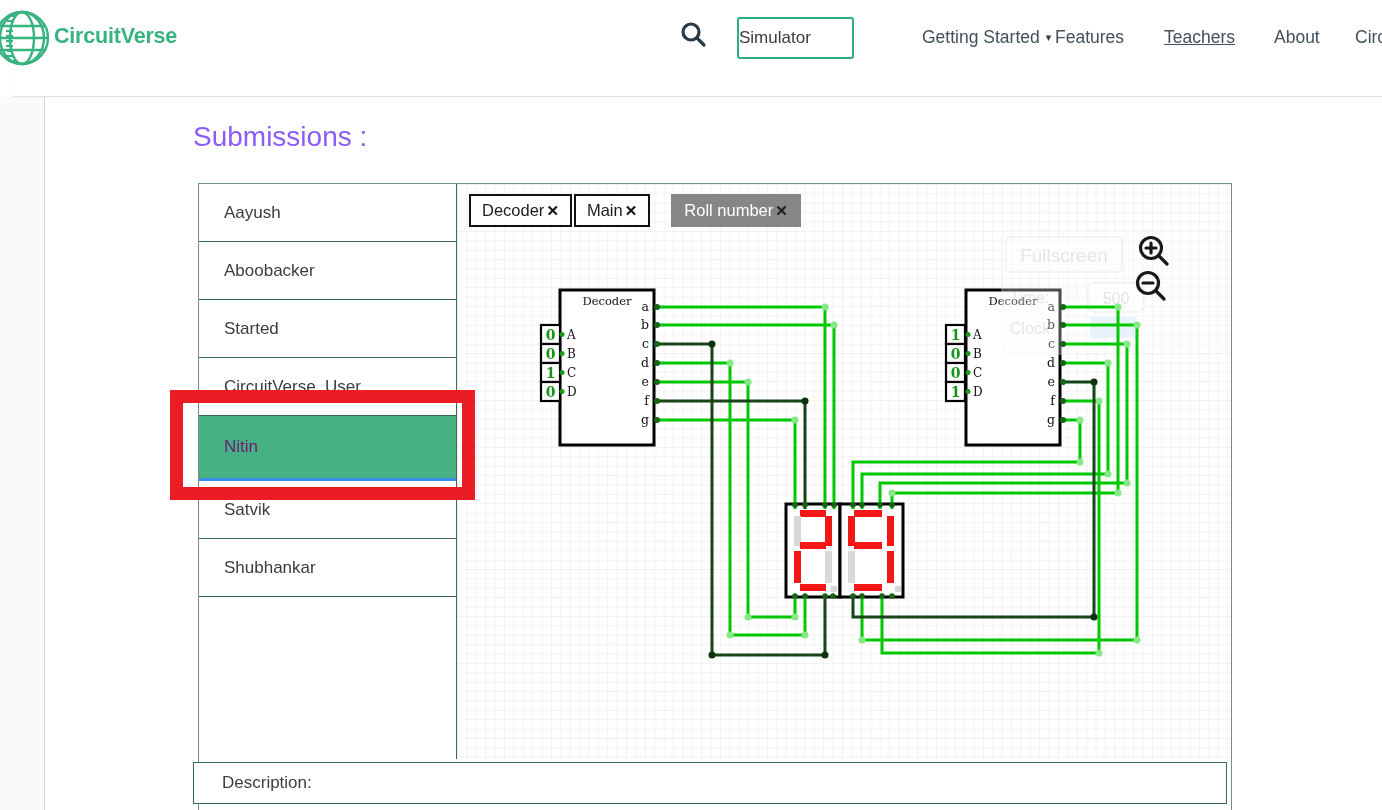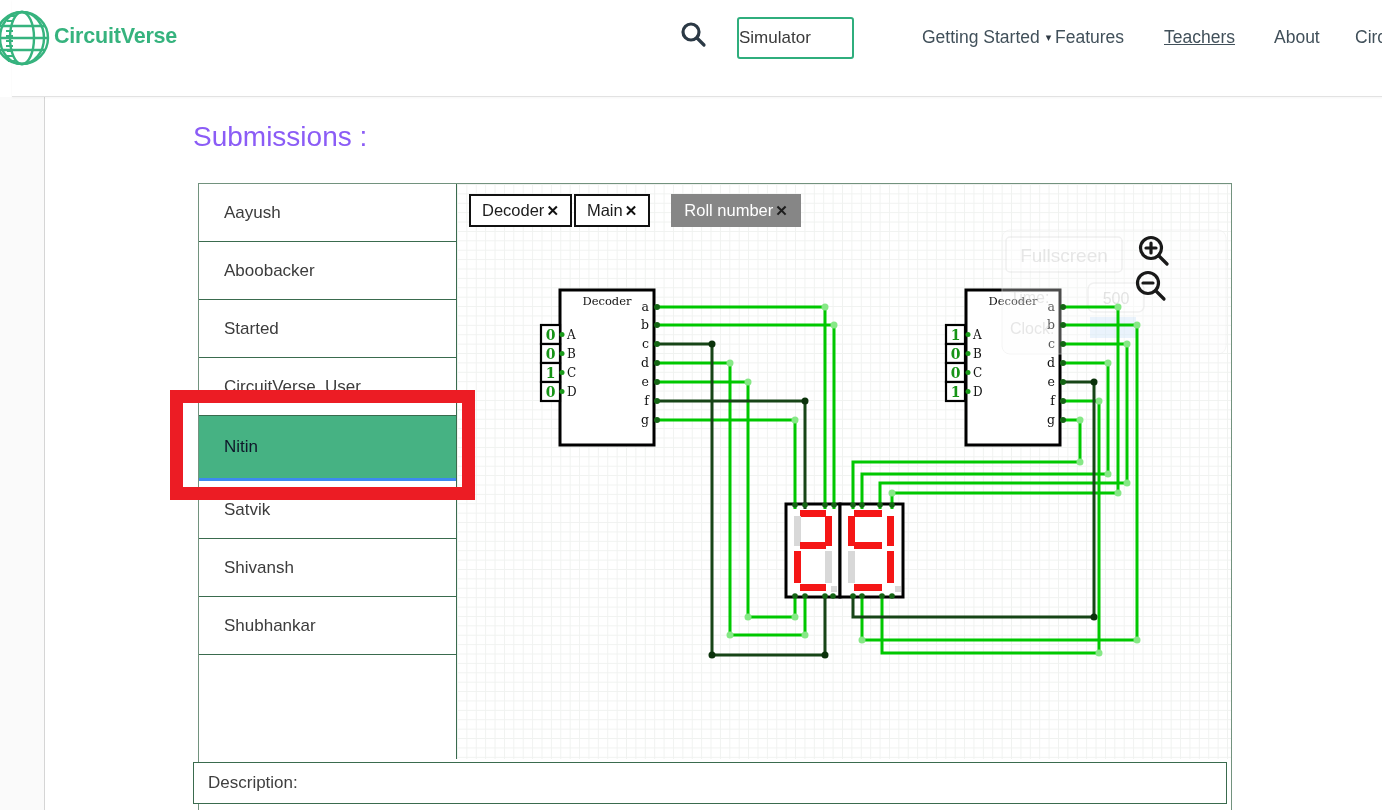--- a/index.html
+++ b/index.html
@@ -31,21 +31,21 @@
     border-right:1px solid #d5d5d5;}
   .page-heading{position:absolute;left:193px;top:121px;font-size:28px;color:#8b5cf6;}
 
   
   .panel{position:absolute;left:198px;top:183px;width:1034px;height:652px;
     border:1px solid var(--outer-border);background:#fff;overflow:hidden;}
   .user-list{position:absolute;left:0;top:0;width:258px;height:575px;background:#fff;
     border-right:1px solid var(--panel-border);}
   .row{height:58px;line-height:57px;padding-left:25px;font-size:17px;color:#3c3c3c;
     border-bottom:1px solid var(--panel-border);cursor:pointer;background:#fff;}
-  .row.selected{height:65px;line-height:61px;background:var(--selected-row-bg);color:#0f172a;
+  .row.selected{height:65px;line-height:61px;background:var(--selected-row-bg);color:#701a75;
     border-bottom:3px solid var(--selected-row-underline);}
   .row.empty{border-bottom:none;height:46px;}
 
   
   .canvas{position:absolute;left:258px;top:0;width:776px;height:575px;background:#fff;
     background-image:linear-gradient(#f0f2f0 1px,transparent 1px),
                      linear-gradient(90deg,#f0f2f0 1px,transparent 1px);
     background-size:9.4px 9.4px;}
   .circuit-svg{position:absolute;left:451px;top:183px;width:776px;height:575px;z-index:5;}
 
@@ -54,21 +54,21 @@
     border:2px solid #111;font-size:16.5px;color:#1c1c1c;cursor:pointer;white-space:nowrap;}
   .tab .x{font-weight:bold;margin-left:2px;color:#111;font-size:15px;}
   .tab.active{background:var(--tab-active-bg);border-color:var(--tab-active-bg);color:#fff;margin-left:19px;}
   .tab.active .x{color:#1c1c1c;}
 
   .annotation-box{position:absolute;left:170px;top:390px;width:305px;height:110px;
     border:13px solid var(--annotation-red);z-index:40;pointer-events:none;}
 
   .description-box{position:absolute;left:193px;top:762px;width:1034px;height:42px;
     border:1px solid var(--panel-border);font-size:17px;color:#3f3f3f;
-    line-height:40px;padding-left:14px;background:#fff;}
+    line-height:40px;padding-left:28px;background:#fff;}
 
   
   .wire polyline{fill:none;stroke-width:3;}
   .wire-on polyline{stroke:var(--wire-on);}
   .wire-off polyline{stroke:var(--wire-off);}
   .wire-on circle.node{fill:var(--node-on);}
   .wire-off circle.node{fill:var(--node-off);}
   .comp-box{fill:#fff;stroke:#000;stroke-width:3;}
   .inp-box{fill:#fff;stroke:#000;stroke-width:2.2;}
   .serif-t{font-family:"DejaVu Serif",serif;fill:#111;}
@@ -140,21 +140,20 @@
   <div class="page-heading">Submissions :</div>
 
   <div class="panel">
     <div class="user-list">
       <div class="row">Aayush</div>
       <div class="row">Aboobacker</div>
       <div class="row">Started</div>
       <div class="row">CircuitVerse_User</div>
       <div class="row selected">Nitin</div>
       <div class="row">Satvik</div>
-      <div class="row">Shivansh</div>
       <div class="row">Shubhankar</div>
       <div class="row empty"></div>
     </div>
     <div class="canvas"></div>
   </div>
 
   <svg class="circuit-svg" viewBox="451 183 776 575">
 
     <g>
       <rect class="comp-box" x="560" y="290" width="94" height="155"></rect>

